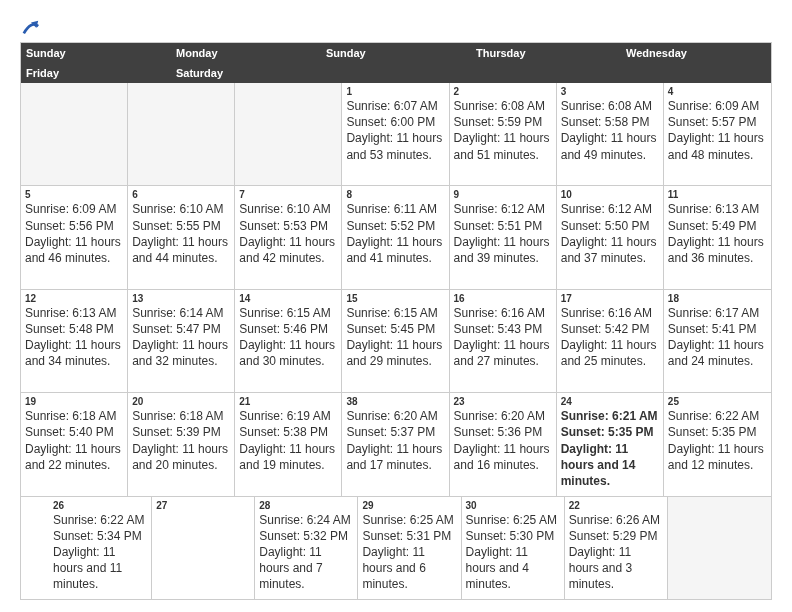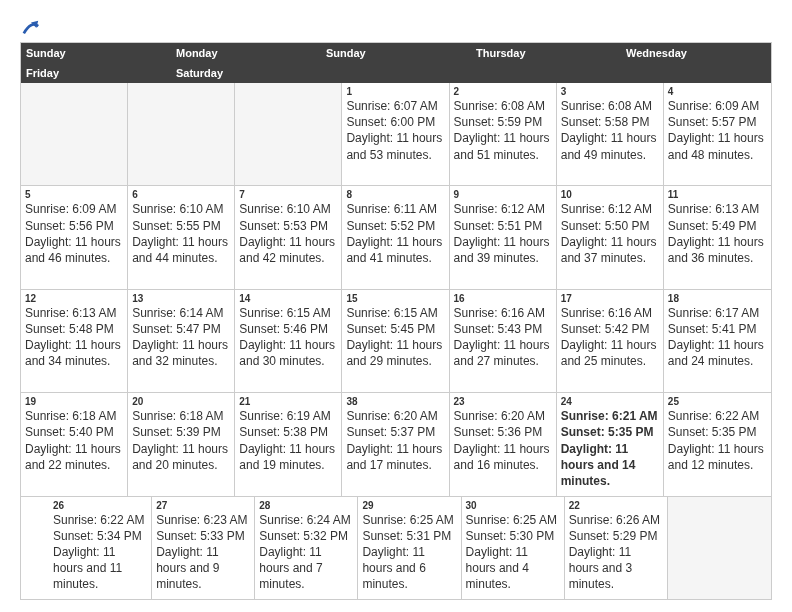--- a/index.html
+++ b/index.html
@@ -313,23 +313,20 @@
         </div>
         <div class="cal-row">
           <div class="cal-cell">
             <div class="day-num">26</div>
             <div class="cell-text" style="white-space: pre-line;">Sunrise: 6:22 AM
 Sunset: 5:34 PM
 Daylight: 11 hours and 11 minutes.</div>
           </div>
           <div class="cal-cell">
             <div class="day-num">27</div>
-            <div class="cell-text" style="white-space: pre-line;">Sunrise: 6:23 AM
-Sunset: 5:33 PM
-Daylight: 11 hours and 9 minutes.</div>
           </div>
           <div class="cal-cell">
             <div class="day-num">28</div>
             <div class="cell-text" style="white-space: pre-line;">Sunrise: 6:24 AM
 Sunset: 5:32 PM
 Daylight: 11 hours and 7 minutes.</div>
           </div>
           <div class="cal-cell">
             <div class="day-num">29</div>
             <div class="cell-text" style="white-space: pre-line;">Sunrise: 6:25 AM

